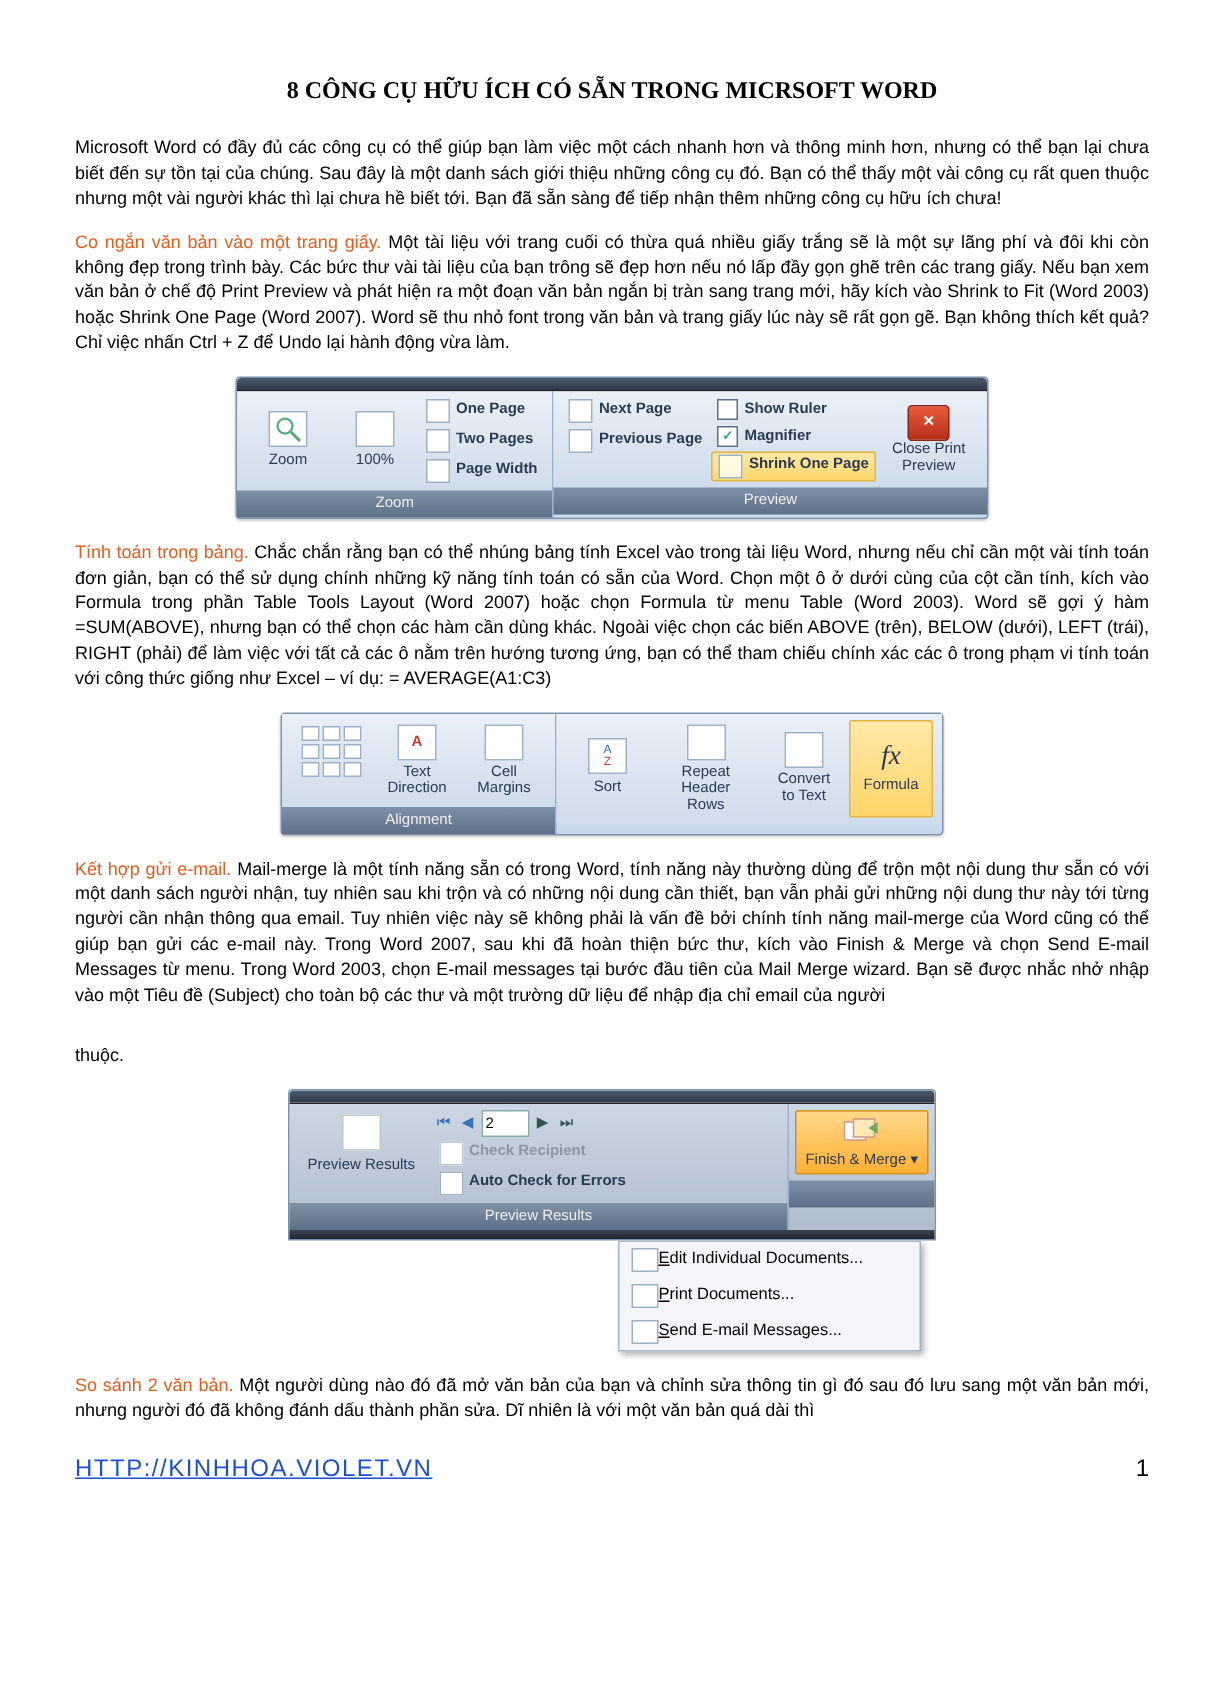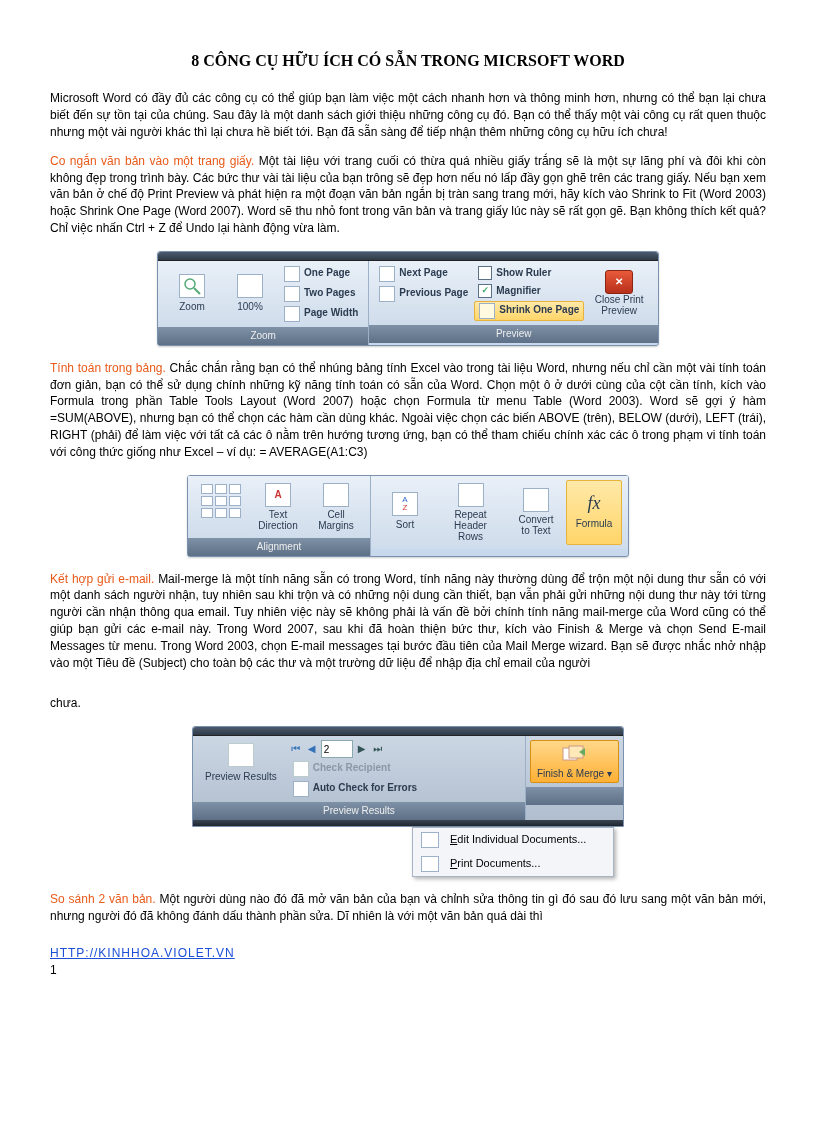--- a/index.html
+++ b/index.html
@@ -116,29 +116,28 @@
     display:flex; flex-direction:column; align-items:center; justify-content:center;
     padding:3px 6px; font-size:10px; color:#2b3b50; gap:2px;
   }
   .bigbtn.orange-bg { background: linear-gradient(#ffd88a,#ffb035); border:1px solid #d98f12; border-radius:2px; }
   .dropdown-menu {
     margin-left: 220px;
     background:#f3f5f8; border:1px solid #a8b4c3;
     box-shadow: 2px 2px 4px rgba(0,0,0,0.3);
     font-size:11px; width:200px;
   }
-  .dropdown-menu .mi { display:flex; gap:11px; padding:4px 8px; }
+  .dropdown-menu .mi { display:flex; gap:0; padding:4px 8px; }
   .dd-icon { width:16px; height:14px; border:1px solid #9cb0c7; background:#fff; }
   .underline-first { text-decoration: underline; }
 
   .footer {
     display:flex; justify-content:space-between;
     margin-top: 20px;
-    font-size: 12px;
-    flex-direction: column;
+    font-size: 16px;
   }
   .footer a { color: #1a4fd6; text-decoration: underline; letter-spacing: 1px; }
 </style>
 </head>
 <body>
 
 <h1>
   <span>8 CÔNG CỤ HỮU ÍCH CÓ SẴN TRONG MICRSOFT </span><span class="word-part">WORD</span>
 </h1>
 
@@ -283,21 +282,21 @@
         </div>
       </div>
     </div>
   </div>
 </div>
 
 <p>
   <span class="orange">Kết hợp gửi e-mail.</span><span> Mail-merge là một tính năng sẵn có trong Word, tính năng này thường dùng để trộn một nội dung thư sẵn có với một danh sách người nhận, tuy nhiên sau khi trộn và có những nội dung cần thiết, bạn vẫn phải gửi những nội dung thư này tới từng người cần nhận thông qua email. Tuy nhiên việc này sẽ không phải là vấn đề bởi chính tính năng mail-merge của Word cũng có thể giúp bạn gửi các e-mail này. Trong Word 2007, sau khi đã hoàn thiện bức thư, kích vào </span><span class="bold">Finish &amp; Merge</span><span> và chọn </span><span class="bold">Send E-mail Messages</span><span> từ menu. Trong Word 2003, chọn </span><span class="bold">E-mail messages</span><span> tại bước đầu tiên của </span><span class="bold">Mail Merge wizard</span><span>. Bạn sẽ được nhắc nhở nhập vào một Tiêu đề (Subject) cho toàn bộ các thư và một trường dữ liệu để nhập địa chỉ email của người</span>
 </p>
 
-<p style="margin-top:24px">chưa.</p>
+<p style="margin-top:24px">thuộc.</p>
 
 <div class="figure">
   <div class="fig3-wrap">
     <div class="fig3-ribbon" style="width:430px;">
       <div class="topbar"></div>
       <div style="display:flex;">
         <div style="flex:1;display:flex;flex-direction:column;">
           <div class="fig3-group-body">
             <div class="bigbtn grey">
               <div class="icon-box" style="border-color:#bcc;"></div>
@@ -343,20 +342,24 @@
     </div>
     <div class="dropdown-menu">
       <div class="mi">
           <span class="dd-icon"></span>
           <span><span class="underline-first">E</span><span>dit Individual Documents...</span></span>
         </div>
       <div class="mi">
           <span class="dd-icon"></span>
           <span><span class="underline-first">P</span><span>rint Documents...</span></span>
         </div>
+      <div class="mi">
+          <span class="dd-icon"></span>
+          <span><span class="underline-first">S</span><span>end E-mail Messages...</span></span>
+        </div>
     </div>
   </div>
 </div>
 
 <p>
   <span class="orange">So sánh 2 văn bản.</span><span> Một người dùng nào đó đã mở văn bản của bạn và chỉnh sửa thông tin gì đó sau đó lưu sang một văn bản mới, nhưng người đó đã không đánh dấu thành phần sửa. Dĩ nhiên là với một văn bản quá dài thì</span>
 </p>
 
 <div class="footer">
   <a href="#">HTTP://KINHHOA.VIOLET.VN</a>

